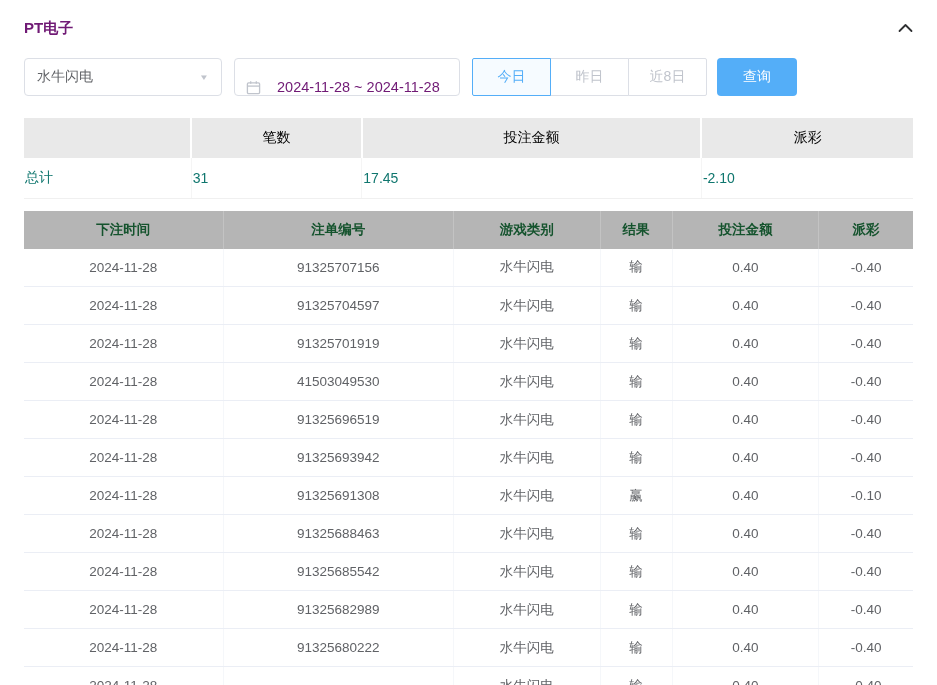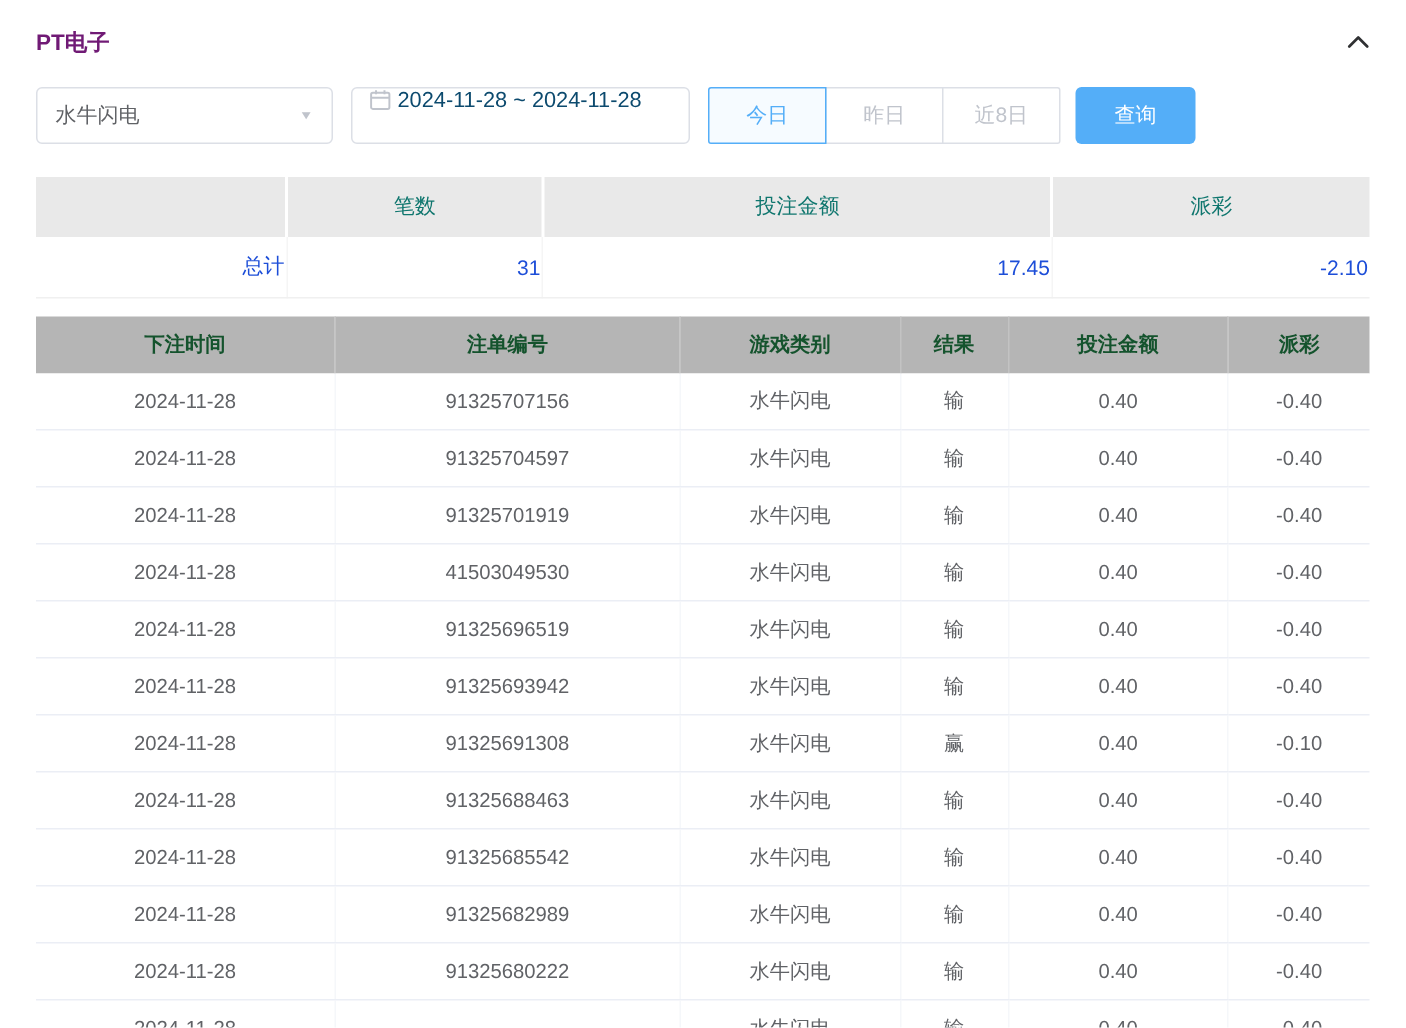--- a/index.html
+++ b/index.html
@@ -27,22 +27,22 @@
   
   .filters{display:flex;align-items:center;margin-bottom:22px;}
   .select{
     width:198px;height:38px;border:1px solid #dcdfe6;border-radius:4px;
     display:flex;align-items:center;justify-content:space-between;
     padding:0 12px;font-size:14px;color:#606266;background:#fff;cursor:pointer;
   }
   .caret{font-size:10px;color:#c0c4cc;transform:scaleY(.8);}
   .date-input{
     width:226px;height:38px;border:1px solid #dcdfe6;border-radius:4px;
-    display:flex;align-items:flex-start;gap:4px;padding:0 11px;
-    font-size:14.5px;color:#0c4a6e;background:#fff;margin-left:12px;cursor:pointer;
+    display:flex;align-items:flex-end;gap:16px;padding:0 11px;
+    font-size:14.5px;color:#701a75;background:#fff;margin-left:12px;cursor:pointer;
   }
   .btn-group{display:flex;margin-left:12px;}
   .qbtn{
     width:79px;height:38px;background:#fff;border:1px solid #dcdfe6;
     font-size:14px;color:#c0c4cc;cursor:pointer;margin-left:-1px;
     font-family:inherit;position:relative;
   }
   .qbtn:first-child{margin-left:0;border-radius:2px 0 0 2px;}
   .qbtn:last-child{border-radius:0 2px 2px 0;}
   .qbtn.active{
@@ -54,25 +54,25 @@
     background:var(--accent);color:#fff;font-size:14px;cursor:pointer;
     font-family:inherit;
   }
 
   
   table{width:100%;border-collapse:collapse;table-layout:fixed;}
 
   .summary{margin-bottom:12px;}
   .summary th{
     height:40px;background:#e9e9e9;font-size:14px;font-weight:normal;
-    color:#0f766e;text-align:center;border-right:2px solid #fff;
+    color:#000000;text-align:center;border-right:2px solid #fff;
   }
   .summary th:last-child{border-right:none;}
   .summary td{
-    height:40px;background:#fff;font-size:14px;color:#1d4ed8;text-align:right;
+    height:40px;background:#fff;font-size:14px;color:#0f766e;text-align:left;
     border-bottom:1px solid #f0f0f0;border-right:1px solid #f5f5f5;
   }
   .summary td:last-child{border-right:none;}
 
   .detail th{
     height:38px;background:#b5b5b5;color:#14532d;font-size:13.5px;font-weight:bold;
     text-align:center;border-right:1px solid #c3c3c3;
   }
   .detail th:last-child{border-right:none;}
   .detail td{

